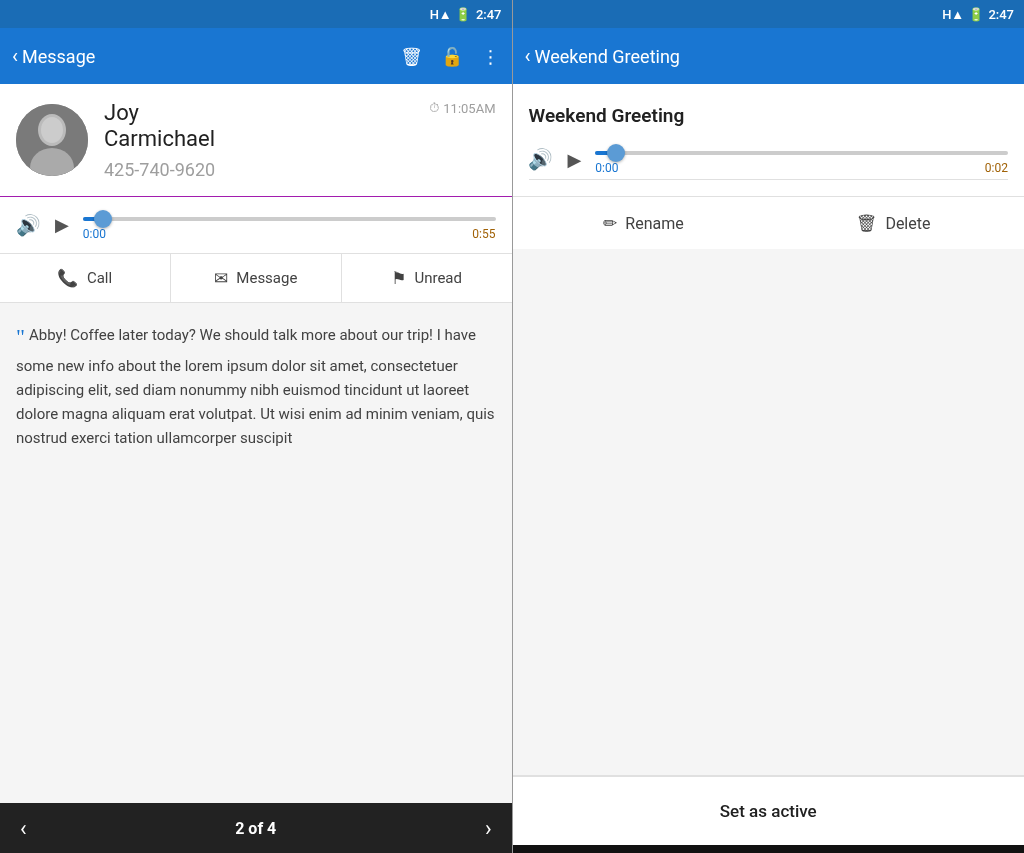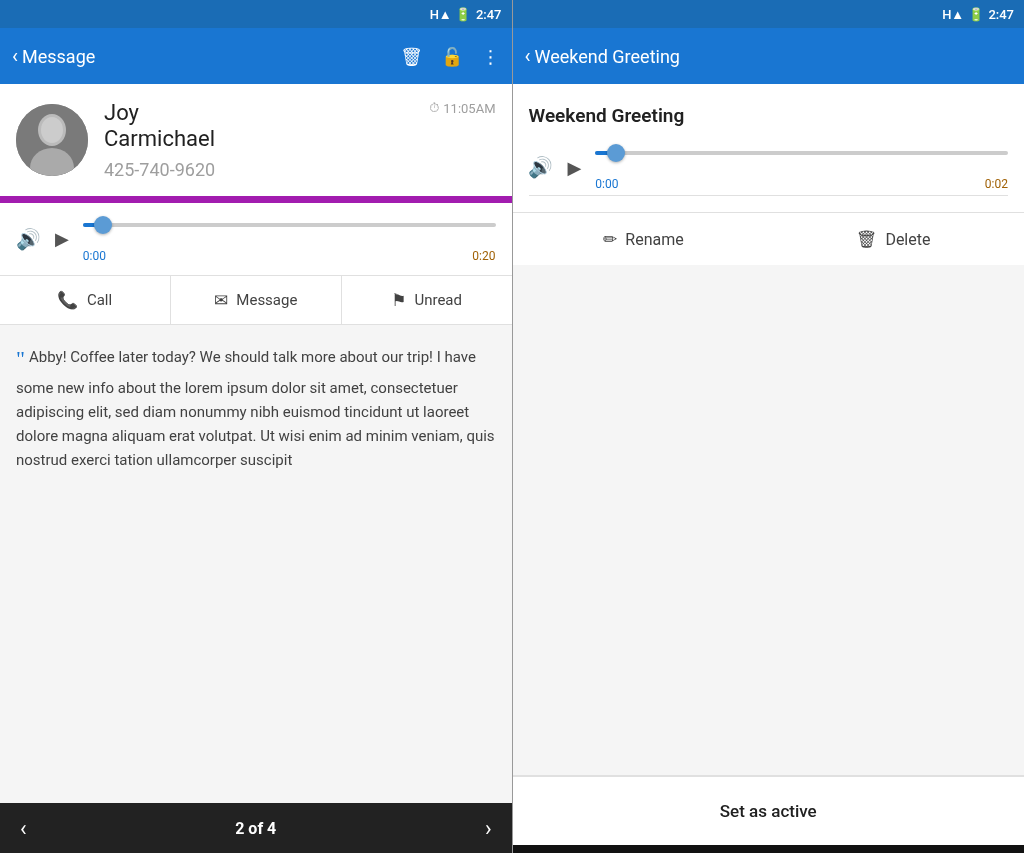--- a/index.html
+++ b/index.html
@@ -80,21 +80,21 @@
       color: white;
     }
 
     
     .contact-header {
       background: white;
       padding: 16px;
       display: flex;
       align-items: center;
       gap: 16px;
-      border-bottom: 7px solid #a21caf;
+      border-bottom: 1px solid #a21caf;
     }
     .avatar {
       width: 72px;
       height: 72px;
       border-radius: 50%;
       overflow: hidden;
       flex-shrink: 0;
       background: #888;
     }
     
@@ -137,21 +137,21 @@
     }
     .play-btn {
       font-size: 18px;
       color: #555;
       cursor: pointer;
     }
     .slider-container {
       flex: 1;
       display: flex;
       flex-direction: column;
-      gap: 18px;
+      gap: 2px;
     }
     .slider-track {
       position: relative;
       height: 4px;
       background: #ccc;
       border-radius: 2px;
       margin-top: 8px;
     }
     .slider-fill {
       position: absolute;
@@ -357,21 +357,21 @@
     <div class="audio-player">
       <span class="audio-icon">🔊</span>
       <span class="play-btn">▶</span>
       <div class="slider-container">
         <div class="slider-track">
           <div class="slider-fill" style="width: 5%;"></div>
           <div class="slider-thumb" style="left: calc(5% - 9px);"></div>
         </div>
         <div class="slider-times">
           <span>0:00</span>
-          <span class="end-time">0:20</span>
+          <span class="end-time">0:55</span>
         </div>
       </div>
     </div>
 
     <div class="action-buttons">
       <div class="action-btn">
         <span class="btn-icon">📞</span>
         <span>Call</span>
       </div>
       <div class="action-btn">

